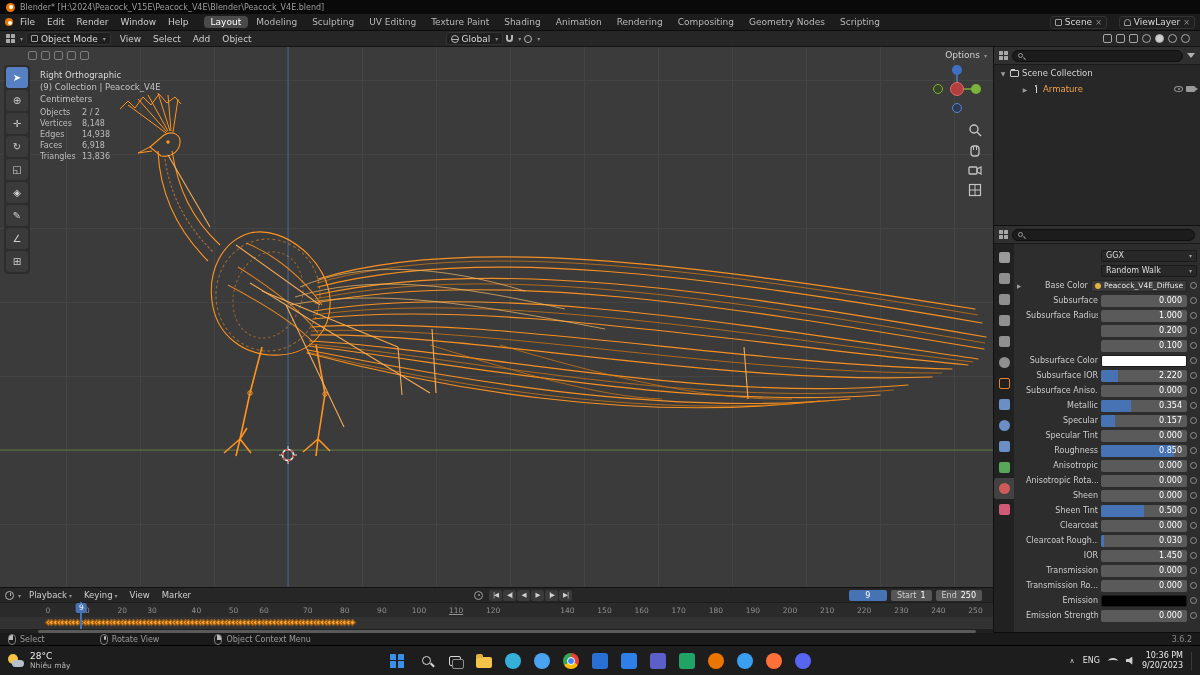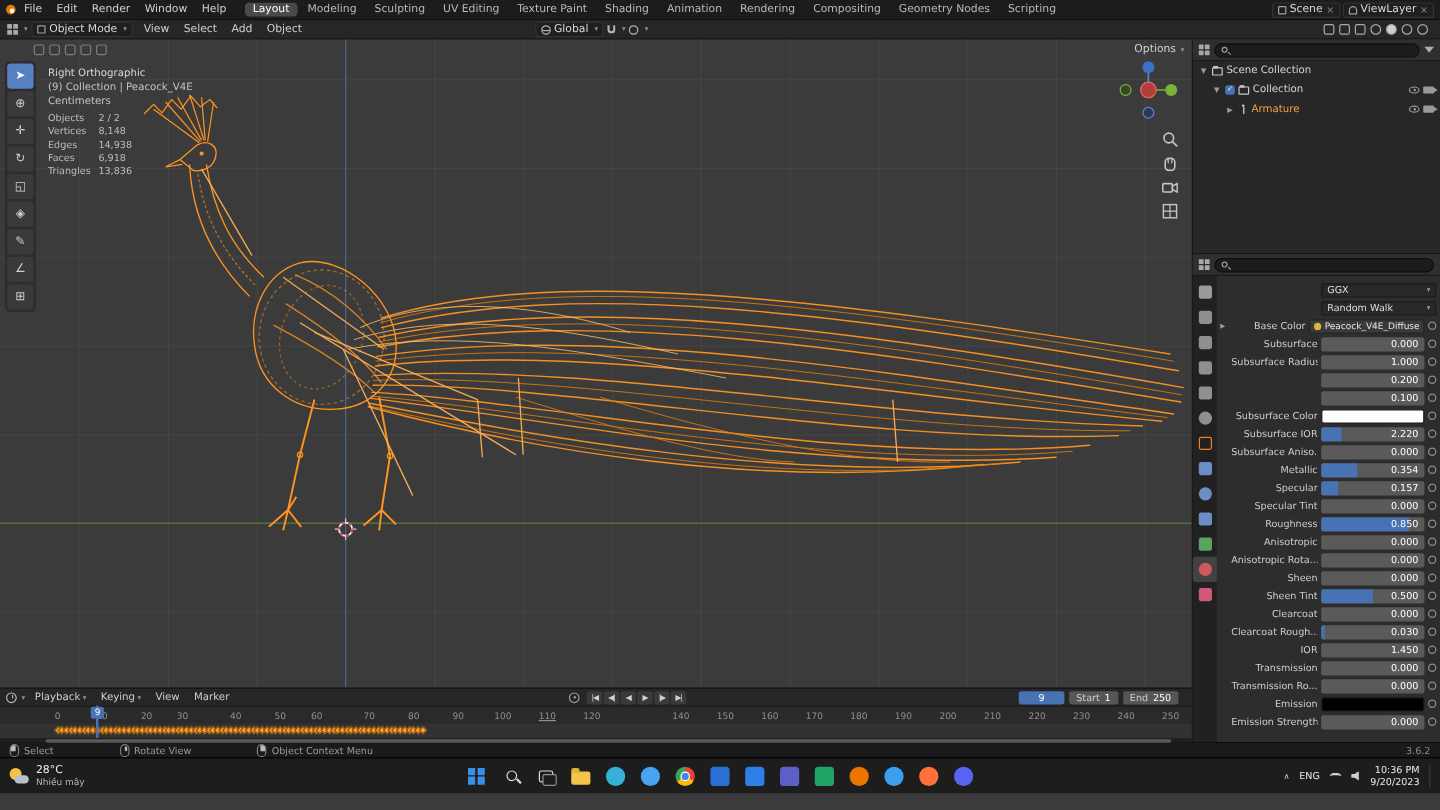--- a/index.html
+++ b/index.html
@@ -7,21 +7,21 @@
 .app{position:relative;width:1200px;height:675px;overflow:hidden;background:#3b3b3b;color:#d6d6d6;font-size:9px}
 
 .titlebar{height:14px;background:#090909;display:flex;align-items:center;gap:5px;padding:0 6px;font-size:8px;color:#9d9d9d}
 .blogo{width:9px;height:9px;border-radius:50%;background:#ea7600;position:relative}
 .blogo::after{content:'';position:absolute;left:2.5px;top:2.5px;width:4px;height:4px;border-radius:50%;background:#fff}
 .menubar{height:17px;background:#1c1c1c;display:flex;align-items:center;gap:1px;padding:0 5px;border-bottom:1px solid #0d0d0d}
 .menu-item{padding:1px 6px;border-radius:3px;color:#cfcfcf;white-space:nowrap;cursor:default}
 .workspaces{display:flex;gap:1px;margin-left:8px;flex:1;overflow:hidden}
 .ws{padding:1px 7px;border-radius:4px;color:#b9b9b9;white-space:nowrap}
 .ws.active{background:#4a4a4a;color:#fff}
-.mb-right{display:flex;gap:2px;align-items:center;margin-left:auto}
+.mb-right{display:flex;gap:12px;align-items:center;margin-left:auto}
 .pill{display:inline-flex;align-items:center;gap:3px;background:#1f1f1f;border:1px solid #323232;border-radius:3px;padding:0 4px;height:13px;color:#d8d8d8;white-space:nowrap}
 .xbtn{color:#8e8e8e;font-size:8px}
 .mini-ic{width:7px;height:7px;border:1px solid #9f9f9f;border-radius:1px;display:inline-block}
 .mini-ic.layer-ic{border-radius:50% 50% 0 0}
 .toolhead{height:16px;background:#262626;display:flex;align-items:center;gap:3px;padding:0 6px;border-bottom:1px solid #141414}
 .grid4{width:9px;height:9px;display:grid;grid-template:1fr 1fr / 1fr 1fr;gap:1px}
 .grid4 i{background:#a8a8a8;border-radius:0.5px}
 .mcaret{color:#8f8f8f;font-size:6px;margin-left:2px}
 .globe{width:8px;height:8px;border:1px solid #b5b5b5;border-radius:50%;position:relative;display:inline-block}
 .globe::after{content:'';position:absolute;left:0;top:3px;width:6px;height:1px;background:#b5b5b5}
@@ -163,20 +163,24 @@
 .spk{width:8px;height:8px;background:#cfcfcf;clip-path:polygon(0 30%,35% 30%,80% 0,80% 100%,35% 70%,0 70%)}
 .wifi{width:10px;height:6px;border-top:2px solid #cfcfcf;border-radius:50%}
 .tclock{text-align:right;font-size:8px;line-height:10px;color:#eaeaea}
 .tb-div{width:1px;height:18px;background:#3a3a3a}
 </style>
 </head>
 <body>
 
 <div class="app">
 
+  <div class="titlebar">
+    <span class="blogo"></span>
+    <span>Blender* [H:\2024\Peacock_V15E\Peacock_V4E\Blender\Peacock_V4E.blend]</span>
+  </div>
 
   <div class="menubar">
     <span class="blogo" style="width:8px;height:8px"></span>
     <span id="main-menus" style="display:flex">
         <span class="menu-item">File</span>
         <span class="menu-item">Edit</span>
         <span class="menu-item">Render</span>
         <span class="menu-item">Window</span>
         <span class="menu-item">Help</span>
       </span>
@@ -592,28 +596,20 @@
             <input style="">
           </span>
           <span class="funnel"></span>
         </div>
         <div id="outliner-rows">
             <div class="o-row" style="padding-left: 5px;">
               <span class="o-arrow">▼</span>
               <span class="ic-collection"></span>
               <span class="o-label">Scene Collection</span>
             </div>
-            <div class="o-row" style="padding-left: 16px;">
-              <span class="o-arrow">▼</span>
-              <span class="cbx">✓</span>
-              <span class="ic-collection"></span>
-              <span class="o-label">Collection</span>
-              <span class="eye"></span>
-              <span class="cam"></span>
-            </div>
             <div class="o-row" style="padding-left: 27px;">
               <span class="o-arrow">▶</span>
               <span class="ic-armature"></span>
               <span class="o-label sel">Armature</span>
               <span class="eye"></span>
               <span class="cam"></span>
             </div>
           </div>
       </div>
 

